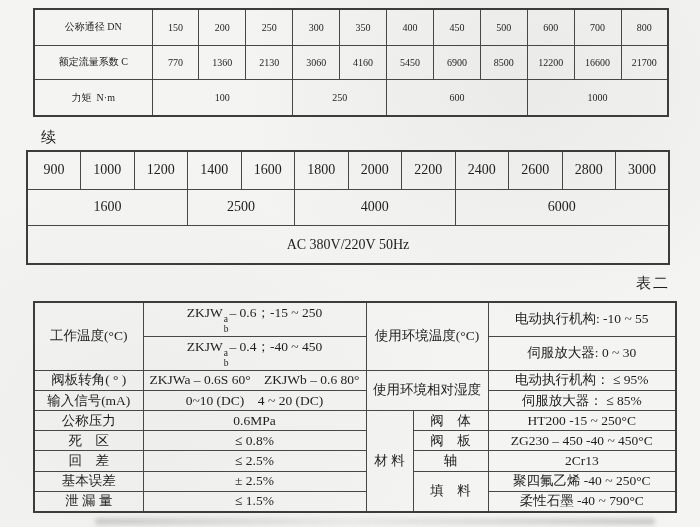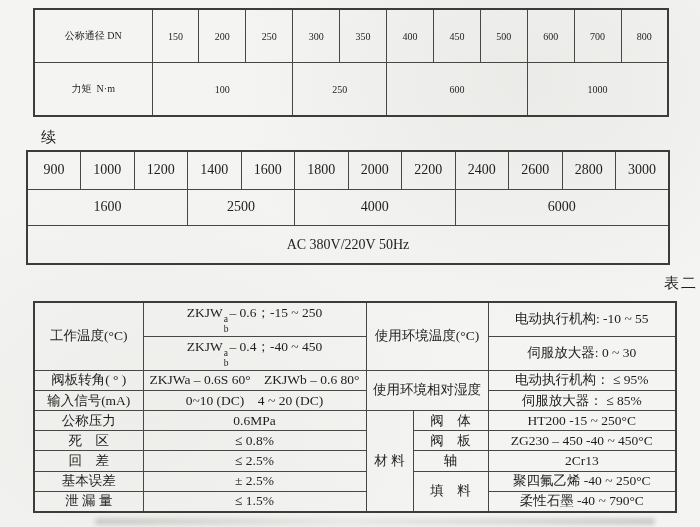--- a/index.html
+++ b/index.html
@@ -18,21 +18,21 @@
   table{border-collapse:collapse;table-layout:fixed;position:absolute;}
   td{
     border:1.5px solid #474744;
     text-align:center;vertical-align:middle;
     padding:0 1px;white-space:nowrap;overflow:hidden;
   }
   .t1{left:33px;top:8px;width:636px;height:109px;font-size:10px;border:2px solid #3c3c39;}
   .t2{left:26px;top:150px;width:644px;height:115px;font-size:14px;border:2px solid #3c3c39;padding-left:26px;}
   .t3{left:33px;top:301px;width:642px;height:212px;font-size:13.5px;border:2px solid #3c3c39;}
   .cont-label{position:absolute;left:41px;top:128px;font-size:15px;}
-  .t2-label{position:absolute;left:636px;top:274px;font-size:15px;letter-spacing:2px;margin-left:28px;}
+  .t2-label{position:absolute;left:636px;top:274px;font-size:15px;letter-spacing:2px;}
   .ss{display:inline-flex;flex-direction:column;align-items:flex-start;
       font-size:9.5px;line-height:1.05;vertical-align:-5px;margin:0 1px;}
   .artifact{position:absolute;left:95px;right:45px;top:518px;height:7px;
       background:linear-gradient(90deg,rgba(110,110,108,.28),rgba(150,150,146,.10) 45%,rgba(110,110,108,.30));
       filter:blur(2px);border-radius:3px;}
 </style>
 </head>
 <body>
 
 <div class="page">
@@ -59,20 +59,34 @@
       <td>200</td>
       <td>250</td>
       <td>300</td>
       <td>350</td>
       <td>400</td>
       <td>450</td>
       <td>500</td>
       <td>600</td>
       <td>700</td>
       <td>800</td>
+    </tr>
+    <tr>
+      <td>额定流量系数 C</td>
+      <td>770</td>
+      <td>1360</td>
+      <td>2130</td>
+      <td>3060</td>
+      <td>4160</td>
+      <td>5450</td>
+      <td>6900</td>
+      <td>8500</td>
+      <td>12200</td>
+      <td>16600</td>
+      <td>21700</td>
     </tr>
     <tr>
       <td>力矩 N·m</td>
       <td colspan="3">100</td>
       <td colspan="2">250</td>
       <td colspan="3">600</td>
       <td colspan="3">1000</td>
     </tr>
   </tbody>
     </table>

